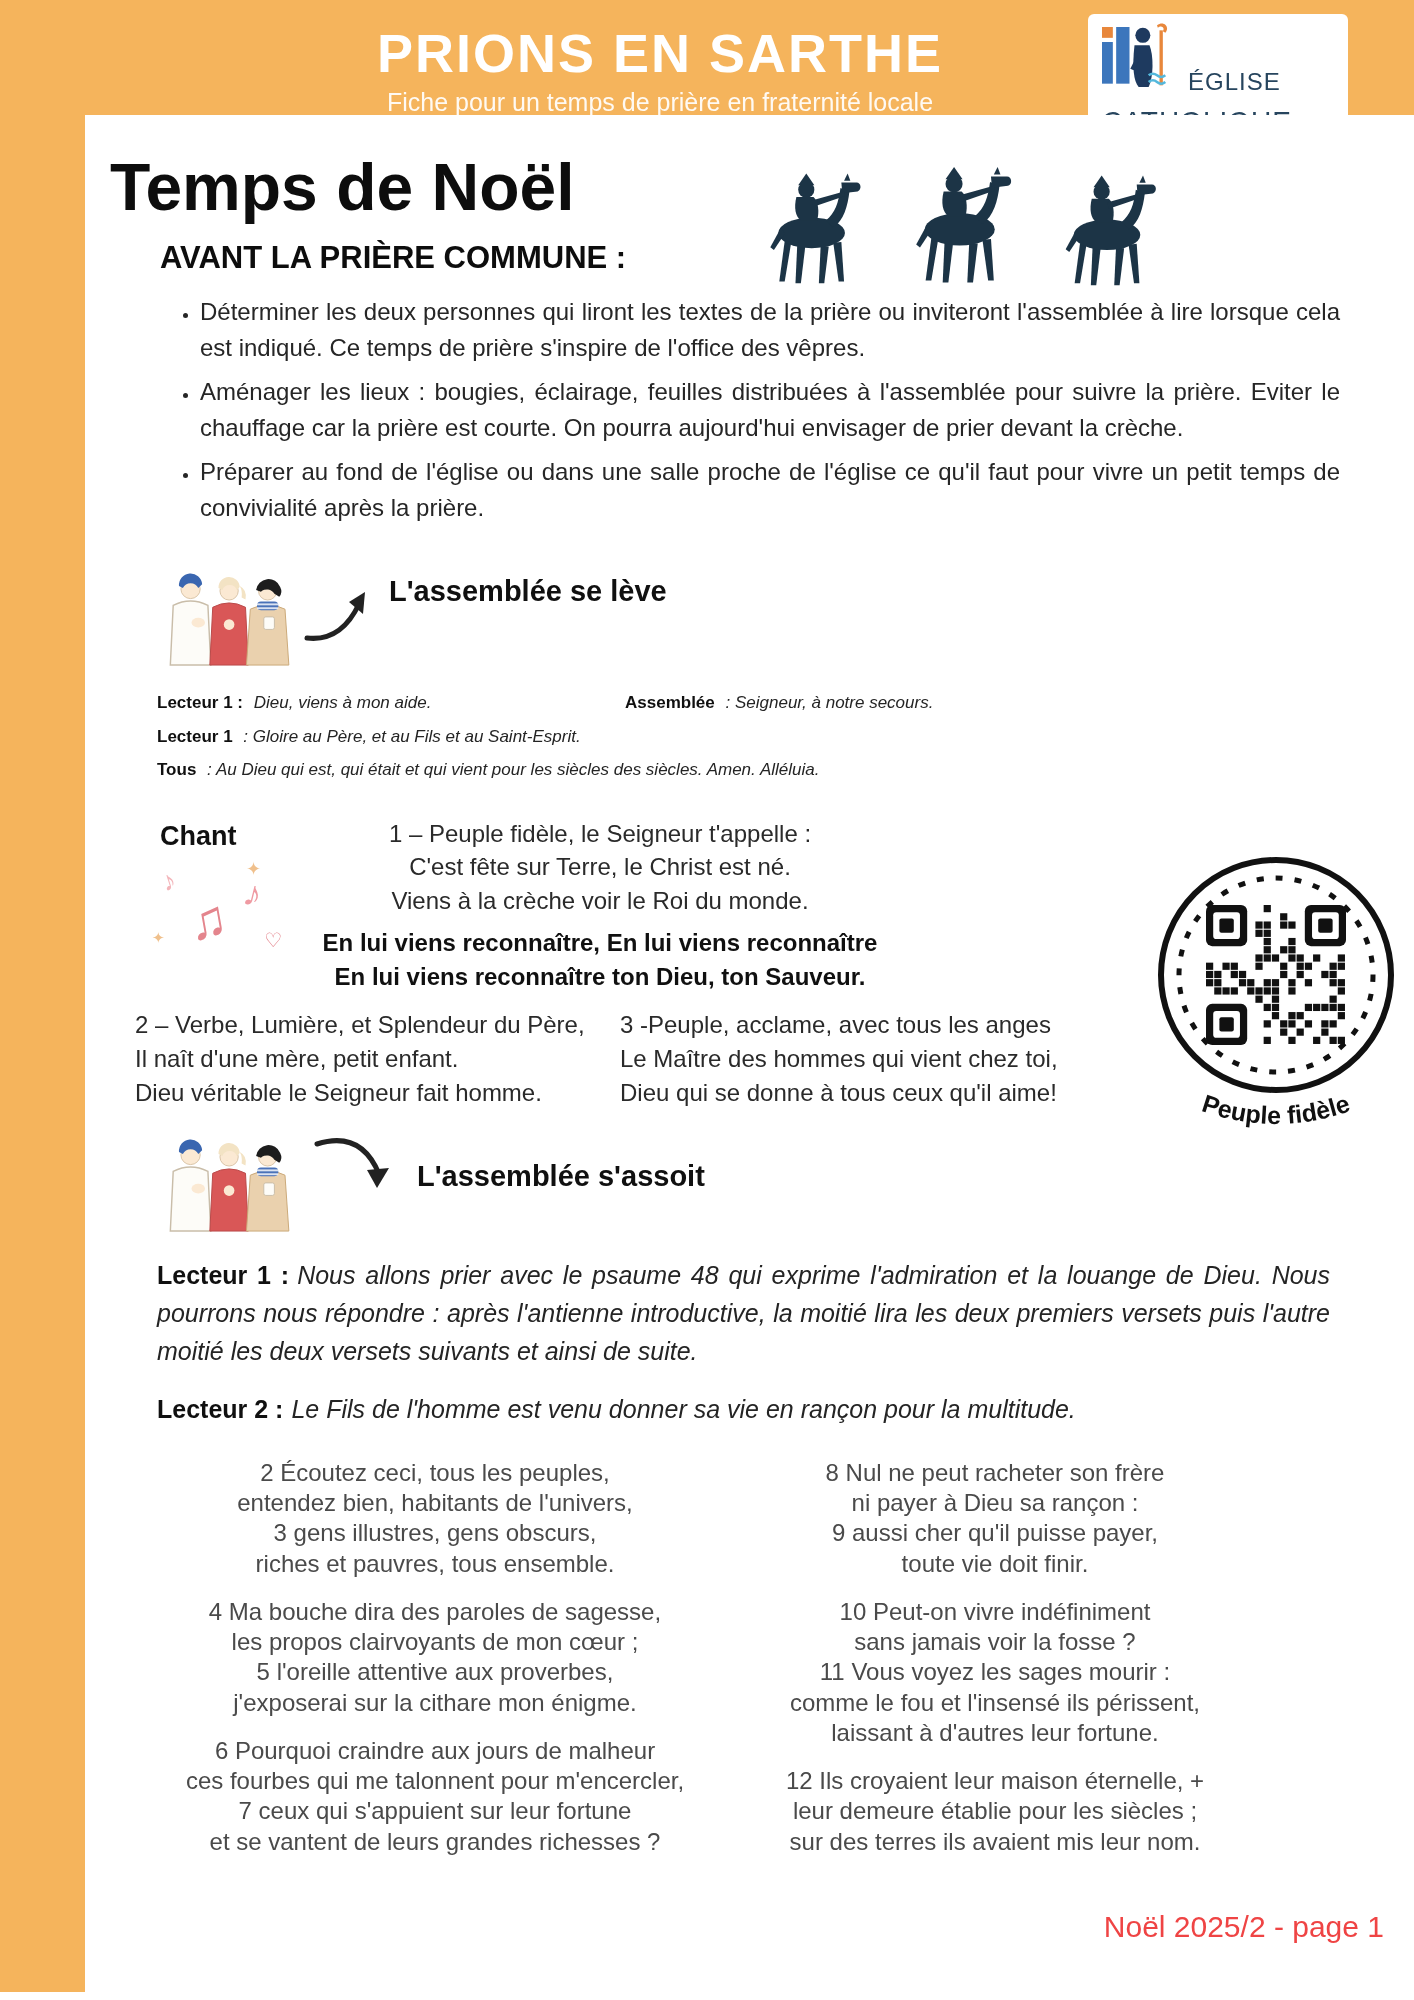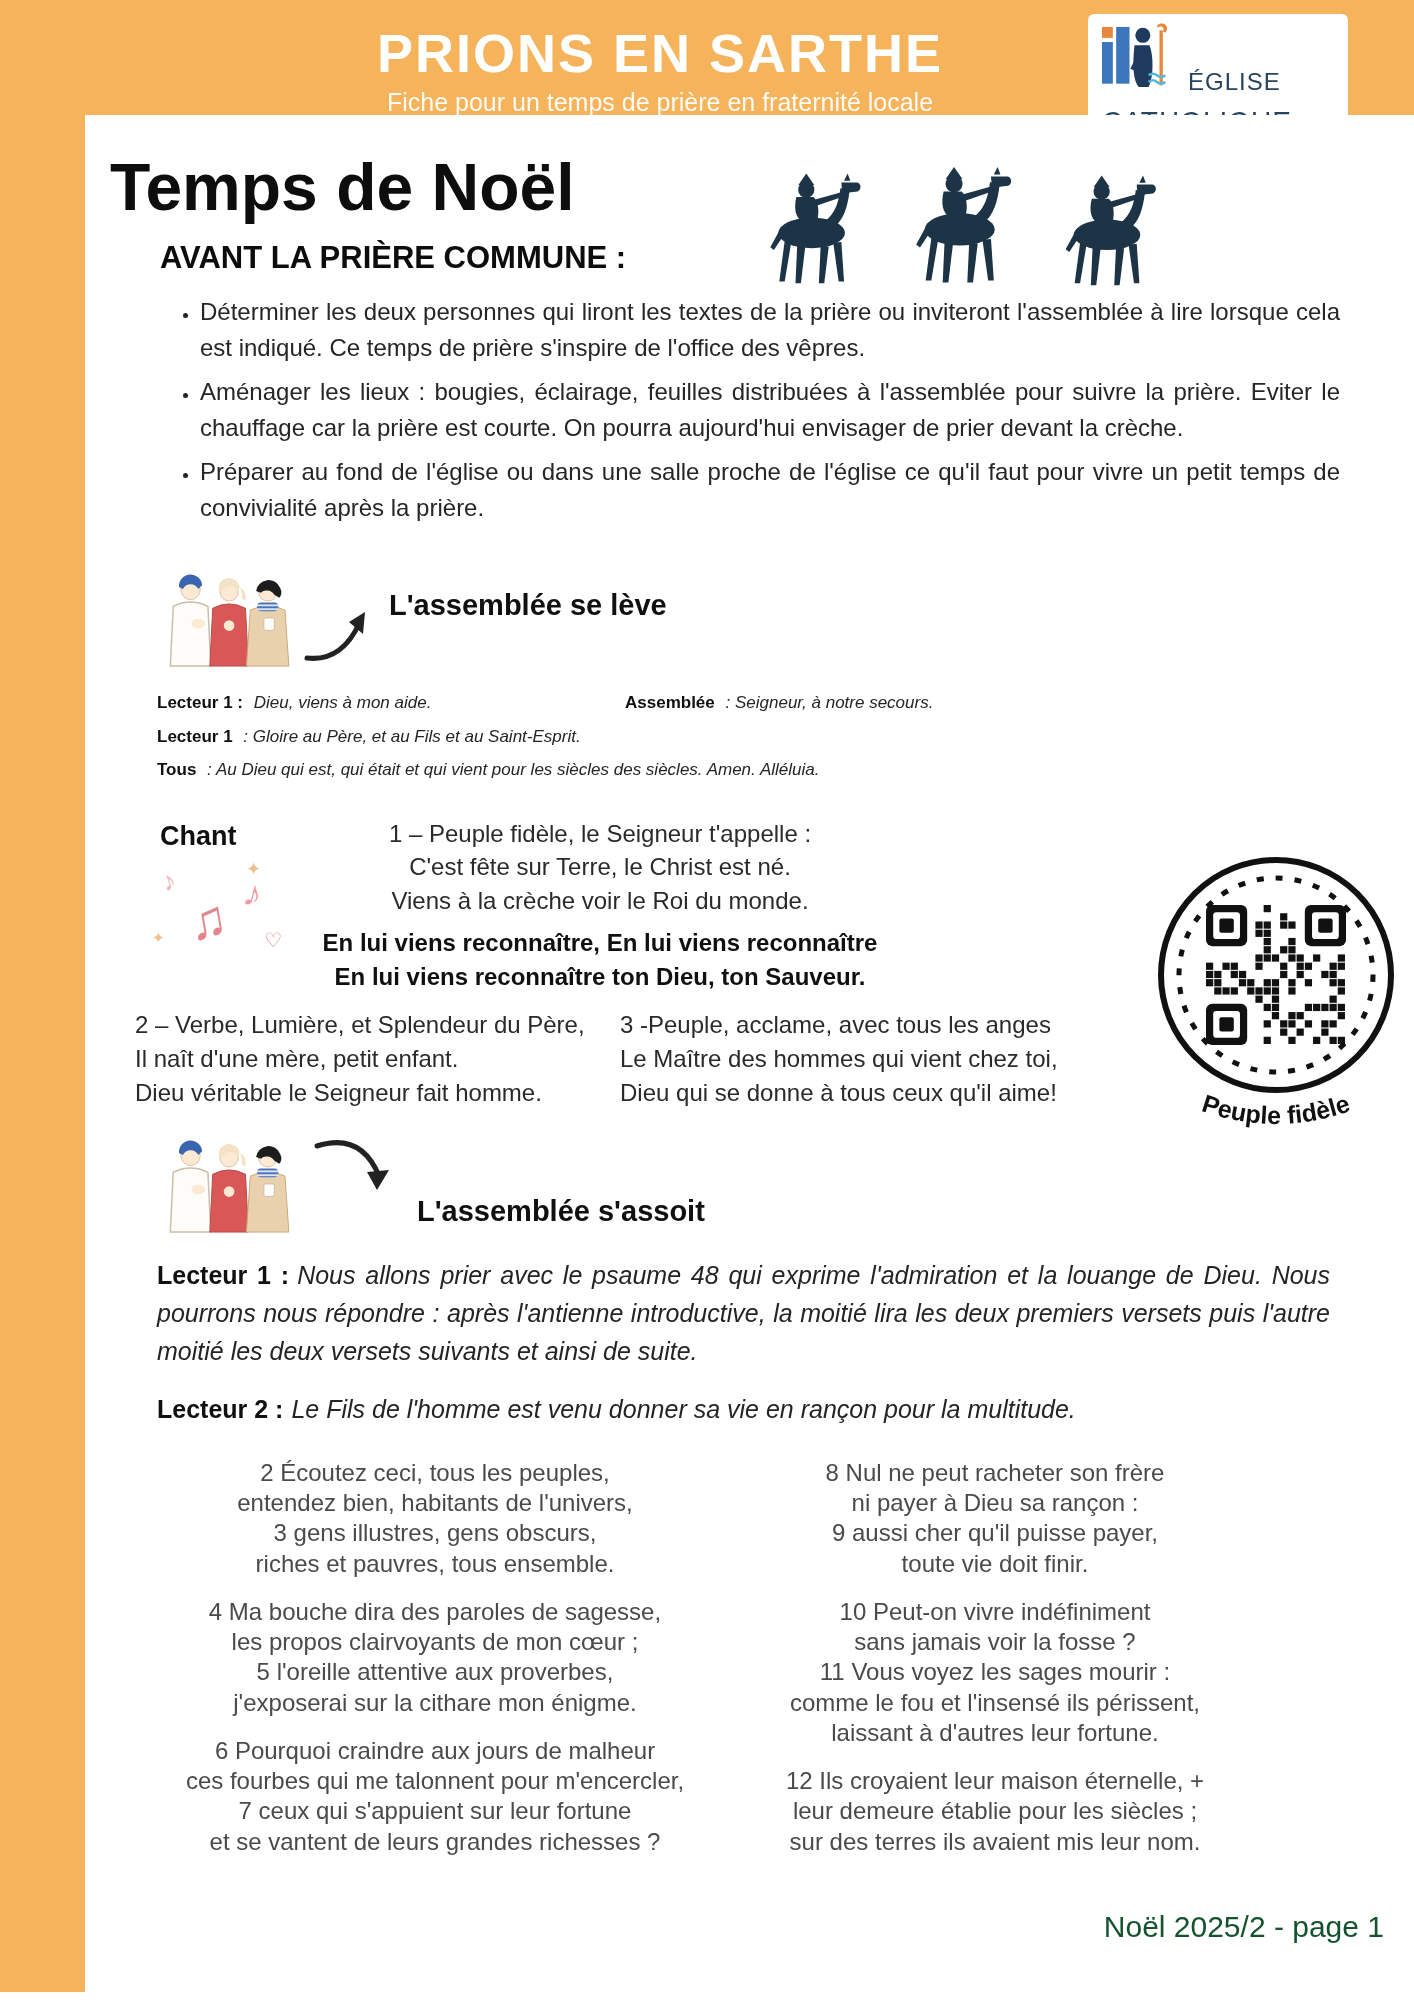--- a/index.html
+++ b/index.html
@@ -24,21 +24,21 @@
   
   .card{position:absolute;left:85px;top:115px;right:0;bottom:8px;background:#ffffff;
     padding:30px 24px 0 25px;box-sizing:border-box;overflow:hidden;}
   .page-title{font-size:66px;line-height:1.05;font-weight:bold;color:#0d0d0d;margin:8px 0 0 0;}
   .camels{position:absolute;left:635px;top:33px;width:470px;height:142px;}
   .section-heading{font-size:31px;font-weight:bold;color:#0d0d0d;margin:18px 0 0 50px;}
   ul.prep{margin:18px 0 0 60px;padding:0 0 0 30px;width:1140px;}
   ul.prep li{font-size:24px;line-height:1.5;color:#262626;text-align:justify;margin-bottom:8px;}
   ul.prep li::marker{color:#262626;font-size:0.75em;}
   
-  .assembly-row{display:flex;align-items:flex-end;margin:34px 0 0 47px;height:108px;}
+  .assembly-row{display:flex;align-items:center;margin:34px 0 0 47px;height:108px;}
   .persons{width:150px;height:106px;flex:0 0 auto;}
   .arrow-up{width:82px;height:66px;margin:0 4px 2px -6px;}
   .arrow-down{width:92px;height:78px;margin:0 4px 26px -10px;}
   .assembly-label{font-size:29px;font-weight:bold;color:#101010;}
   .lbl-stand{margin:0 0 46px 2px;}
   .lbl-sit{margin:0 0 6px 0;}
   
   .dialogue{margin:22px 0 4px 47px;font-size:17px;line-height:1.5;}
   .dlg-row{margin-bottom:8px;display:flex;}
   .dlg-cell1{width:468px;flex:0 0 auto;}
@@ -72,21 +72,21 @@
   .v3{width:440px;margin-left:35px;}
   .verses23 .verse{line-height:1.42;}
   
   .reader{margin:22px 0 0 47px;width:1173px;font-size:25px;line-height:1.52;}
   .reader.justify{text-align:justify;}
   .reader .dlg-text{margin-left:8px;}
   
   .psalm{display:grid;grid-template-columns:650px 470px;margin:30px 0 0 0;}
   .stanza{font-size:24px;line-height:1.26;color:#4a4a4a;text-align:center;white-space:pre;margin-bottom:18px;}
   
-  .footer{position:absolute;right:30px;top:1795px;font-size:30px;color:#14532d;}
+  .footer{position:absolute;right:30px;top:1795px;font-size:30px;color:#ef4444;}
 </style>
 </head>
 <body>
 
 <div id="page">
   <div id="orange-frame"></div>
 
   <div class="banner-title">PRIONS EN SARTHE</div>
   <div class="banner-sub">Fiche pour un temps de prière en fraternité locale</div>
 

